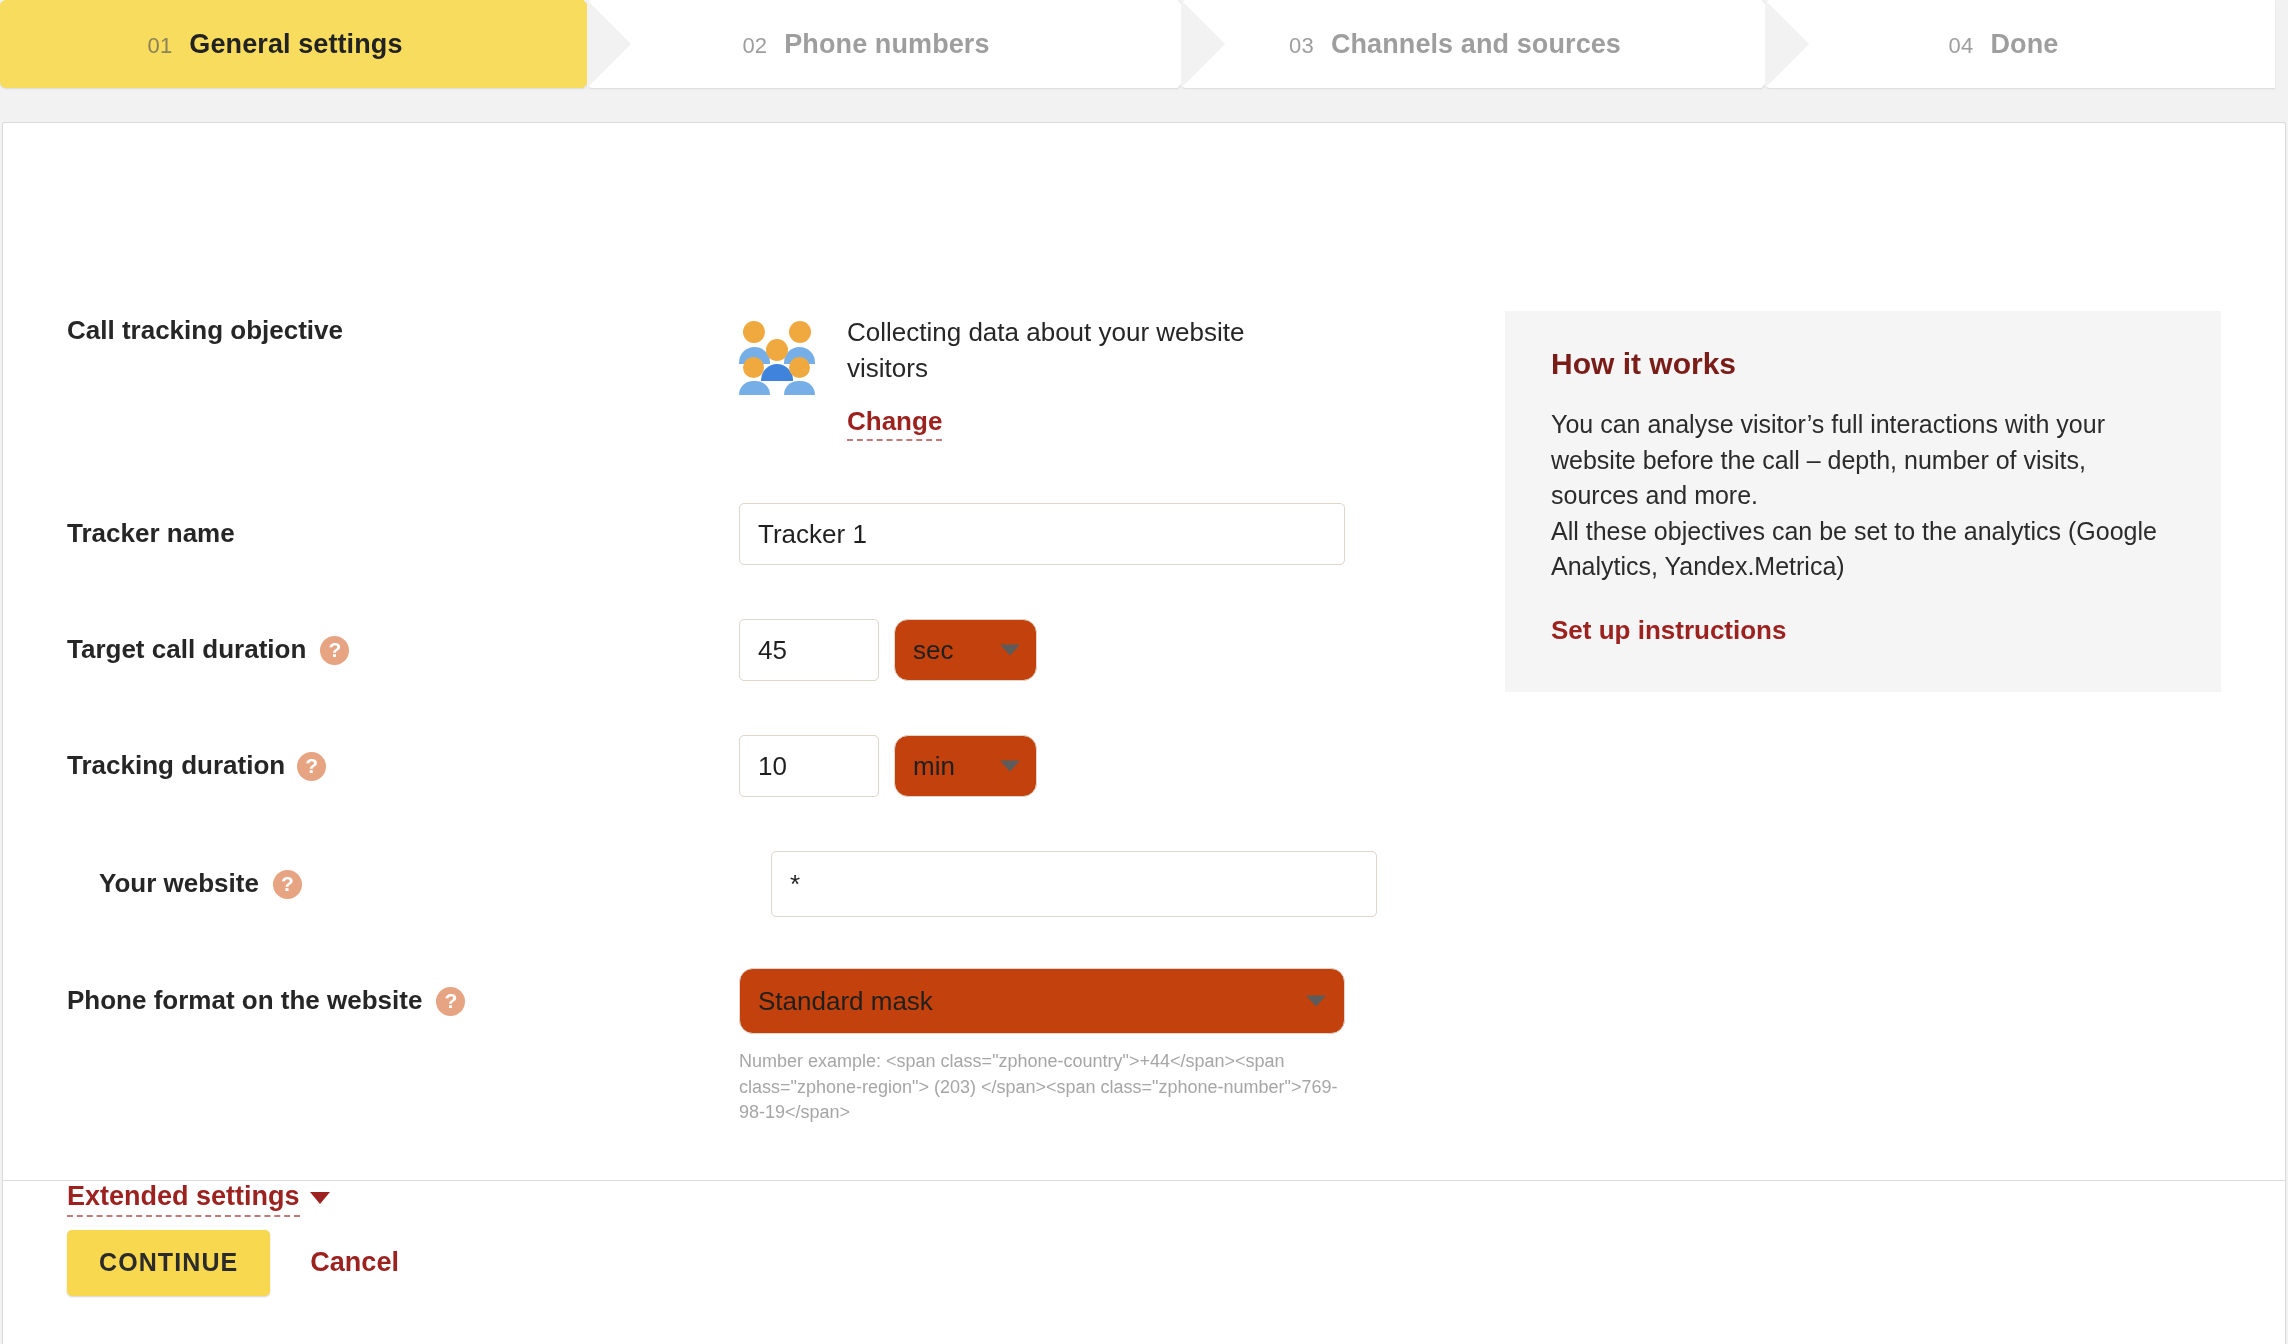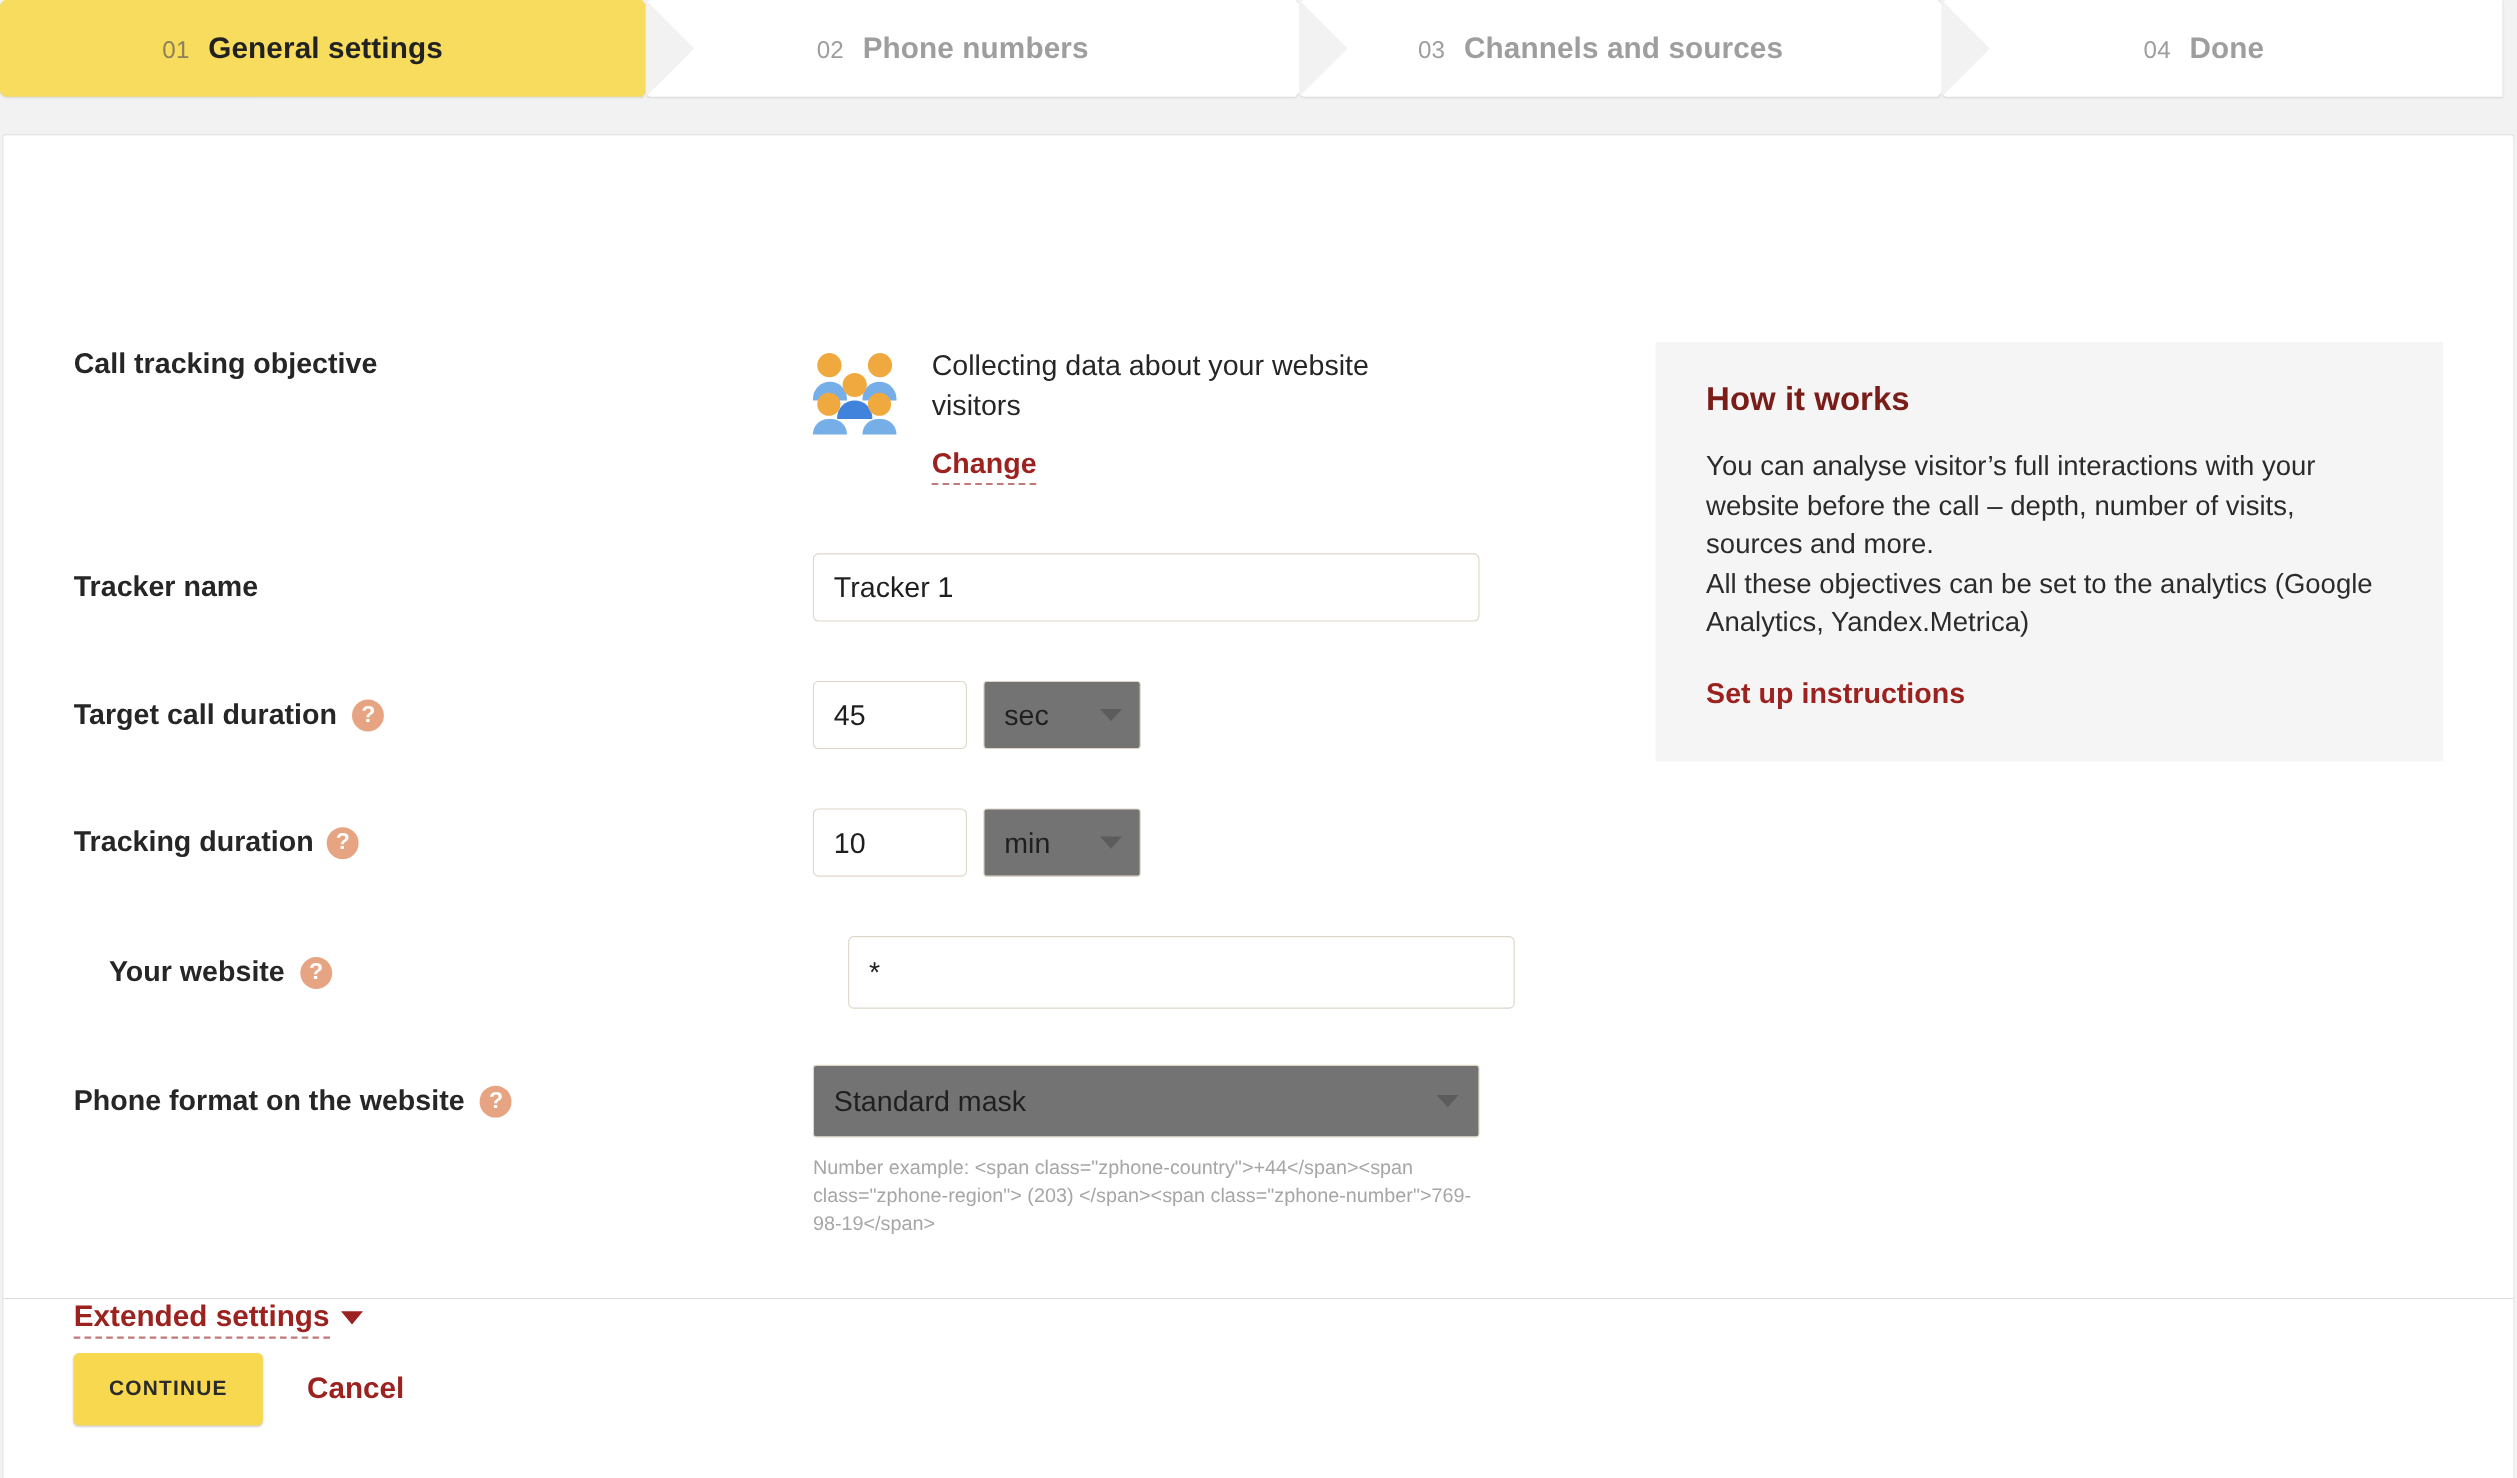--- a/index.html
+++ b/index.html
@@ -204,22 +204,22 @@
     outline: none;
   }
   .input-wide { width: 606px; }
   .input-small { width: 140px; }
   .input-tall { height: 66px; }
 
   .select-box {
     position: relative;
     height: 62px;
     border: 1px solid #ddd6c9;
-    border-radius: 3px;
-    background: #737373;
+    border-radius: 14px;
+    background: #c2410c;
     display: flex;
     align-items: center;
     padding: 0 18px;
     font-size: 26px;
     color: #1f1f1f;
     cursor: pointer;
     user-select: none;
   }
   .select-small { width: 143px; }
   .select-wide { width: 606px; height: 66px; }
@@ -305,21 +305,21 @@
     display: flex;
     align-items: center;
     padding-left: 64px;
     gap: 40px;
   }
   .btn-continue {
     background: #f7d84f;
     border: none;
     border-radius: 5px;
     color: #2b2b2b;
-    font-size: 19px;
+    font-size: 25px;
     font-weight: 700;
     letter-spacing: 1.1px;
     padding: 0 32px;
     height: 66px;
     cursor: pointer;
     font-family: "Liberation Sans", sans-serif;
     box-shadow: 0 1px 2px rgba(0,0,0,0.18);
   }
   .btn-cancel {
     background: none;

